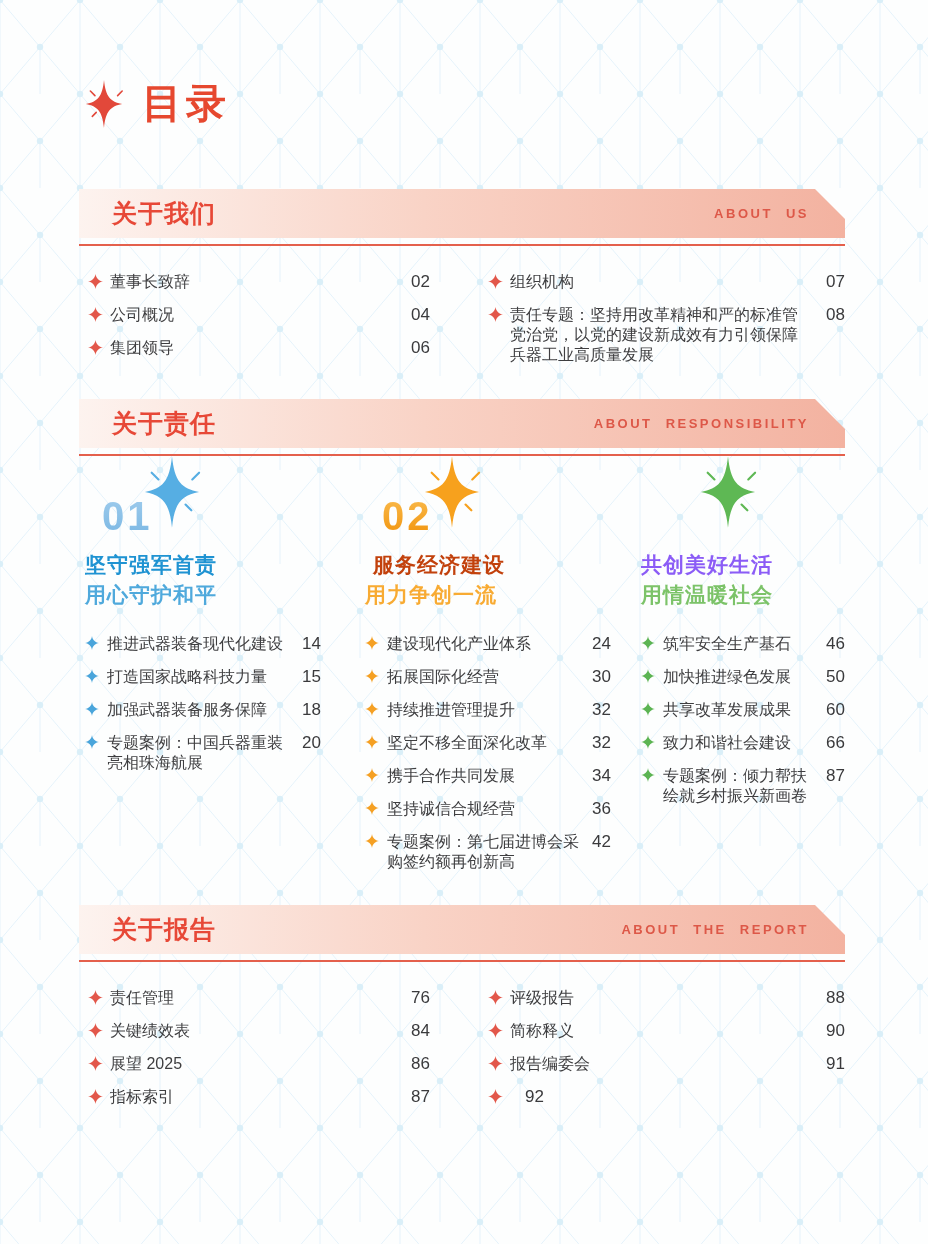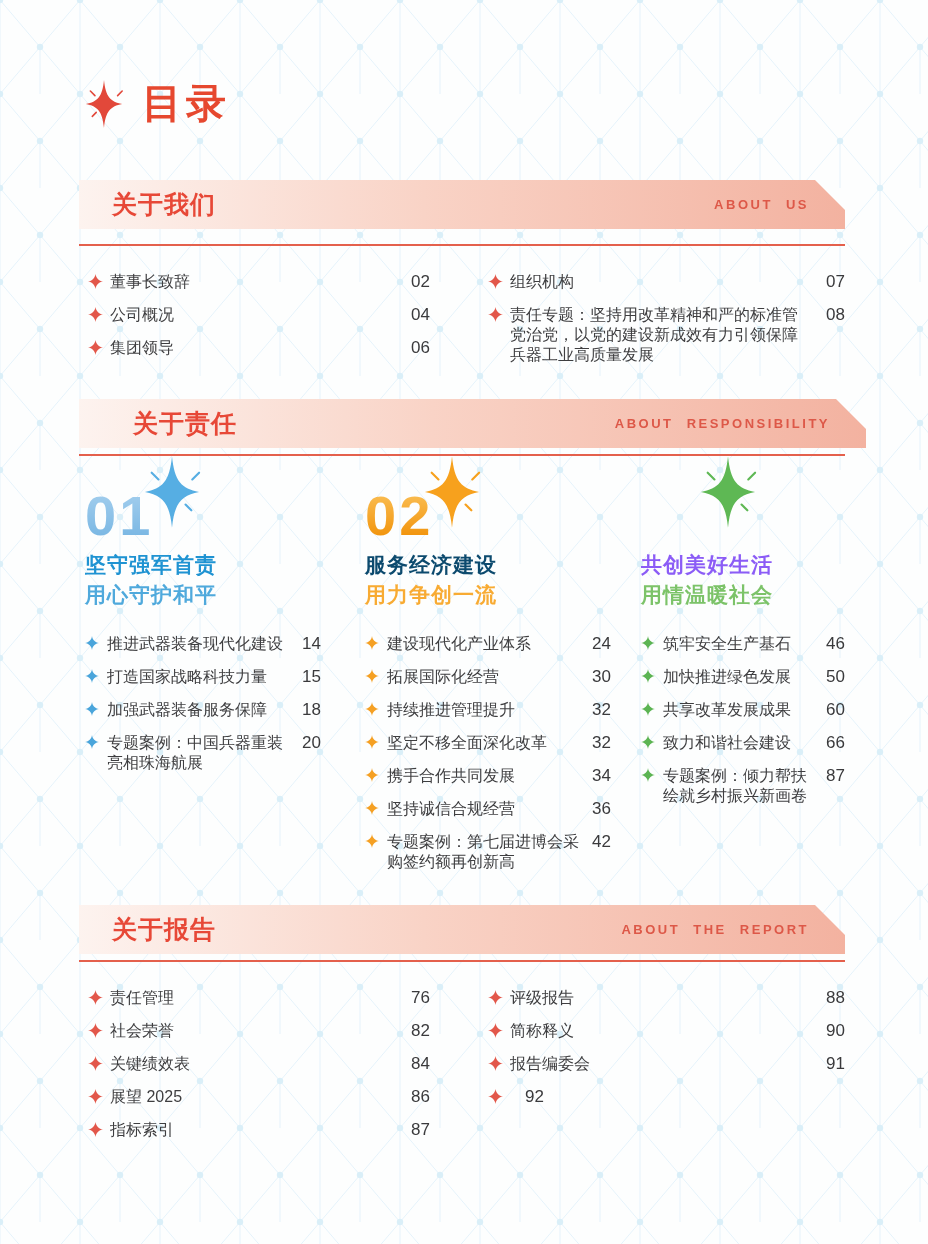--- a/index.html
+++ b/index.html
@@ -31,33 +31,33 @@
   .about-us-list{top:272px;}
   .about-report-list{top:988px;}
 
   
   .chapters{position:absolute;top:458px;left:85px;width:760px;display:flex;}
   .chapter{box-sizing:border-box;}
   .chapter-1{width:236px;margin-right:44px;}
   .chapter-2{width:246px;margin-right:30px;}
   .chapter-3{flex:1;}
   .num-wrap{position:relative;height:86px;}
-  .chapter-num{position:absolute;left:0;bottom:0;font-size:56px;font-weight:800;letter-spacing:3px;line-height:56px;}
+  .chapter-num{position:absolute;left:17px;bottom:0;font-size:40px;font-weight:800;letter-spacing:3px;line-height:56px;}
   .num-spark{position:absolute;left:58px;top:-2px;width:58px;height:72px;}
   .ch-blue  .chapter-num{color:#8ec4e9;} .ch-blue  .num-spark{color:#56aee3;}
   .ch-orange .chapter-num{color:#f5a01e;} .ch-orange .num-spark{color:#f7a11d;}
   .ch-green .chapter-num{color:#74be5c;margin-top:45px;} .ch-green .num-spark{color:#5eb854;}
   @supports (-webkit-background-clip: text){
     .ch-blue  .chapter-num{background:linear-gradient(180deg,#a6d0ee,#74b4e2);-webkit-background-clip:text;color:transparent;}
     .ch-orange .chapter-num{background:linear-gradient(180deg,#fbc25a,#f08d01);-webkit-background-clip:text;color:transparent;}
     .ch-green .chapter-num{background:linear-gradient(180deg,#9ed382,#4ba644;);-webkit-background-clip:text;color:transparent;}
   }
   .chapter-title{margin-top:6px;font-size:21px;font-weight:800;line-height:30px;letter-spacing:1px;}
   .ch-blue  .l1{color:#1f93d2;} .ch-blue  .l2{color:#4fa9dc;}
-  .ch-orange .l1{color:#0c4a6e;} .ch-orange .l2{color:#f8ab33;}
+  .ch-orange .l1{color:#c2410c;margin-left:8px;} .ch-orange .l2{color:#f8ab33;}
   .ch-green .l1{color:#8b5cf6;} .ch-green .l2{color:#7cc369;}
   .chapter-items{margin-top:24px;}
   .ch-blue  .toc-row .star{color:#4aa5db;}
   .ch-orange .toc-row .star{color:#f5a023;}
   .ch-green .toc-row .star{color:#5cb453;}
   .chapter .toc-row .pg{flex:0 0 28px;}
 </style>
 </head>
 <body>
 
@@ -78,21 +78,21 @@
   </svg>
 
   <div class="title-row">
     <svg class="big-spark" viewBox="0 0 60 74">
       <path fill="currentColor" d="M30 0C32.5 26 40 33.5 58 37C40 40.5 32.5 48 30 74C27.5 48 20 40.5 2 37C20 33.5 27.5 26 30 0Z"></path>
       <path stroke="currentColor" stroke-width="2.5" stroke-linecap="round" d="M9 17 L16 24 M51 24 L58 17 M12 56 L18 50"></path>
     </svg>
     <div class="page-title">目录</div>
   </div>
 
-  <div class="banner" style="top:180px;">
+  <div class="banner" style="top:189px;">
     <span class="cn">关于我们</span>
     <span class="en">ABOUT US</span>
   </div>
   <div class="rule" style="top:244px;"></div>
 
   <div class="two-col about-us-list">
     <div>
 
         <div class="toc-row">
           <span class="star">
@@ -141,21 +141,21 @@
             <svg viewBox="0 0 24 24" width="15" height="15">
               <path fill="currentColor" d="M12 0C12.9 6.6 17.4 11.1 24 12C17.4 12.9 12.9 17.4 12 24C11.1 17.4 6.6 12.9 0 12C6.6 11.1 11.1 6.6 12 0Z"></path>
             </svg>
           </span>
           <span class="lbl">责任专题：坚持用改革精神和严的标准管党治党，以党的建设新成效有力引领保障兵器工业高质量发展</span>
           <span class="pg">08</span>
         </div>
       </div>
   </div>
 
-  <div class="banner" style="top:399px;padding-left:21px;">
+  <div class="banner" style="top:399px;">
     <span class="cn">关于责任</span>
     <span class="en">ABOUT RESPONSIBILITY</span>
   </div>
   <div class="rule" style="top:454px;"></div>
 
   <div class="chapters">
 
     <div class="chapter chapter-1 ch-blue">
       <div class="num-wrap">
         <svg class="num-spark" viewBox="0 0 60 74">
@@ -378,29 +378,20 @@
         <div class="toc-row">
           <span class="star">
             <svg viewBox="0 0 24 24" width="15" height="15">
               <path fill="currentColor" d="M12 0C12.9 6.6 17.4 11.1 24 12C17.4 12.9 12.9 17.4 12 24C11.1 17.4 6.6 12.9 0 12C6.6 11.1 11.1 6.6 12 0Z"></path>
             </svg>
           </span>
           <span class="lbl">责任管理</span>
           <span class="pg">76</span>
         </div>
 
-        <div class="toc-row">
-          <span class="star">
-            <svg viewBox="0 0 24 24" width="15" height="15">
-              <path fill="currentColor" d="M12 0C12.9 6.6 17.4 11.1 24 12C17.4 12.9 12.9 17.4 12 24C11.1 17.4 6.6 12.9 0 12C6.6 11.1 11.1 6.6 12 0Z"></path>
-            </svg>
-          </span>
-          <span class="lbl">社会荣誉</span>
-          <span class="pg">82</span>
-        </div>
 
         <div class="toc-row">
           <span class="star">
             <svg viewBox="0 0 24 24" width="15" height="15">
               <path fill="currentColor" d="M12 0C12.9 6.6 17.4 11.1 24 12C17.4 12.9 12.9 17.4 12 24C11.1 17.4 6.6 12.9 0 12C6.6 11.1 11.1 6.6 12 0Z"></path>
             </svg>
           </span>
           <span class="lbl">关键绩效表</span>
           <span class="pg">84</span>
         </div>

